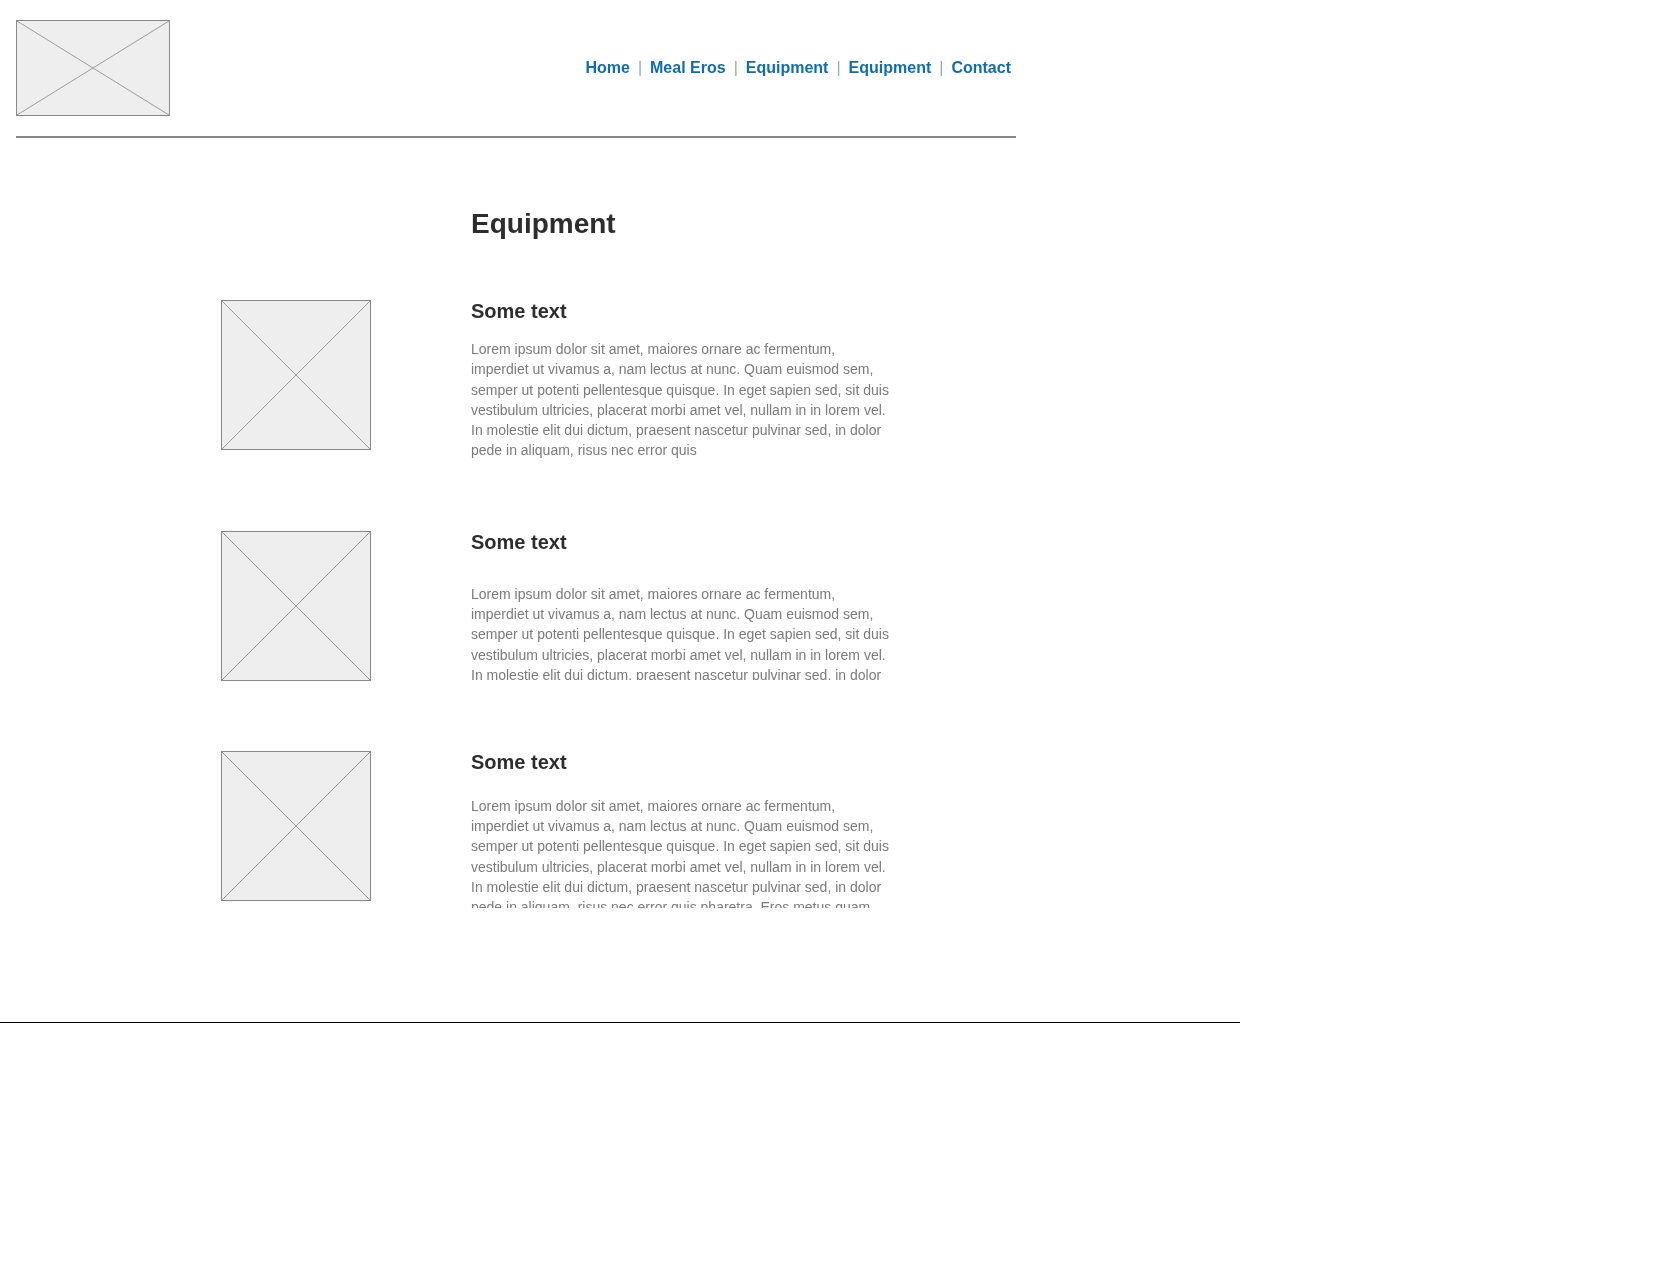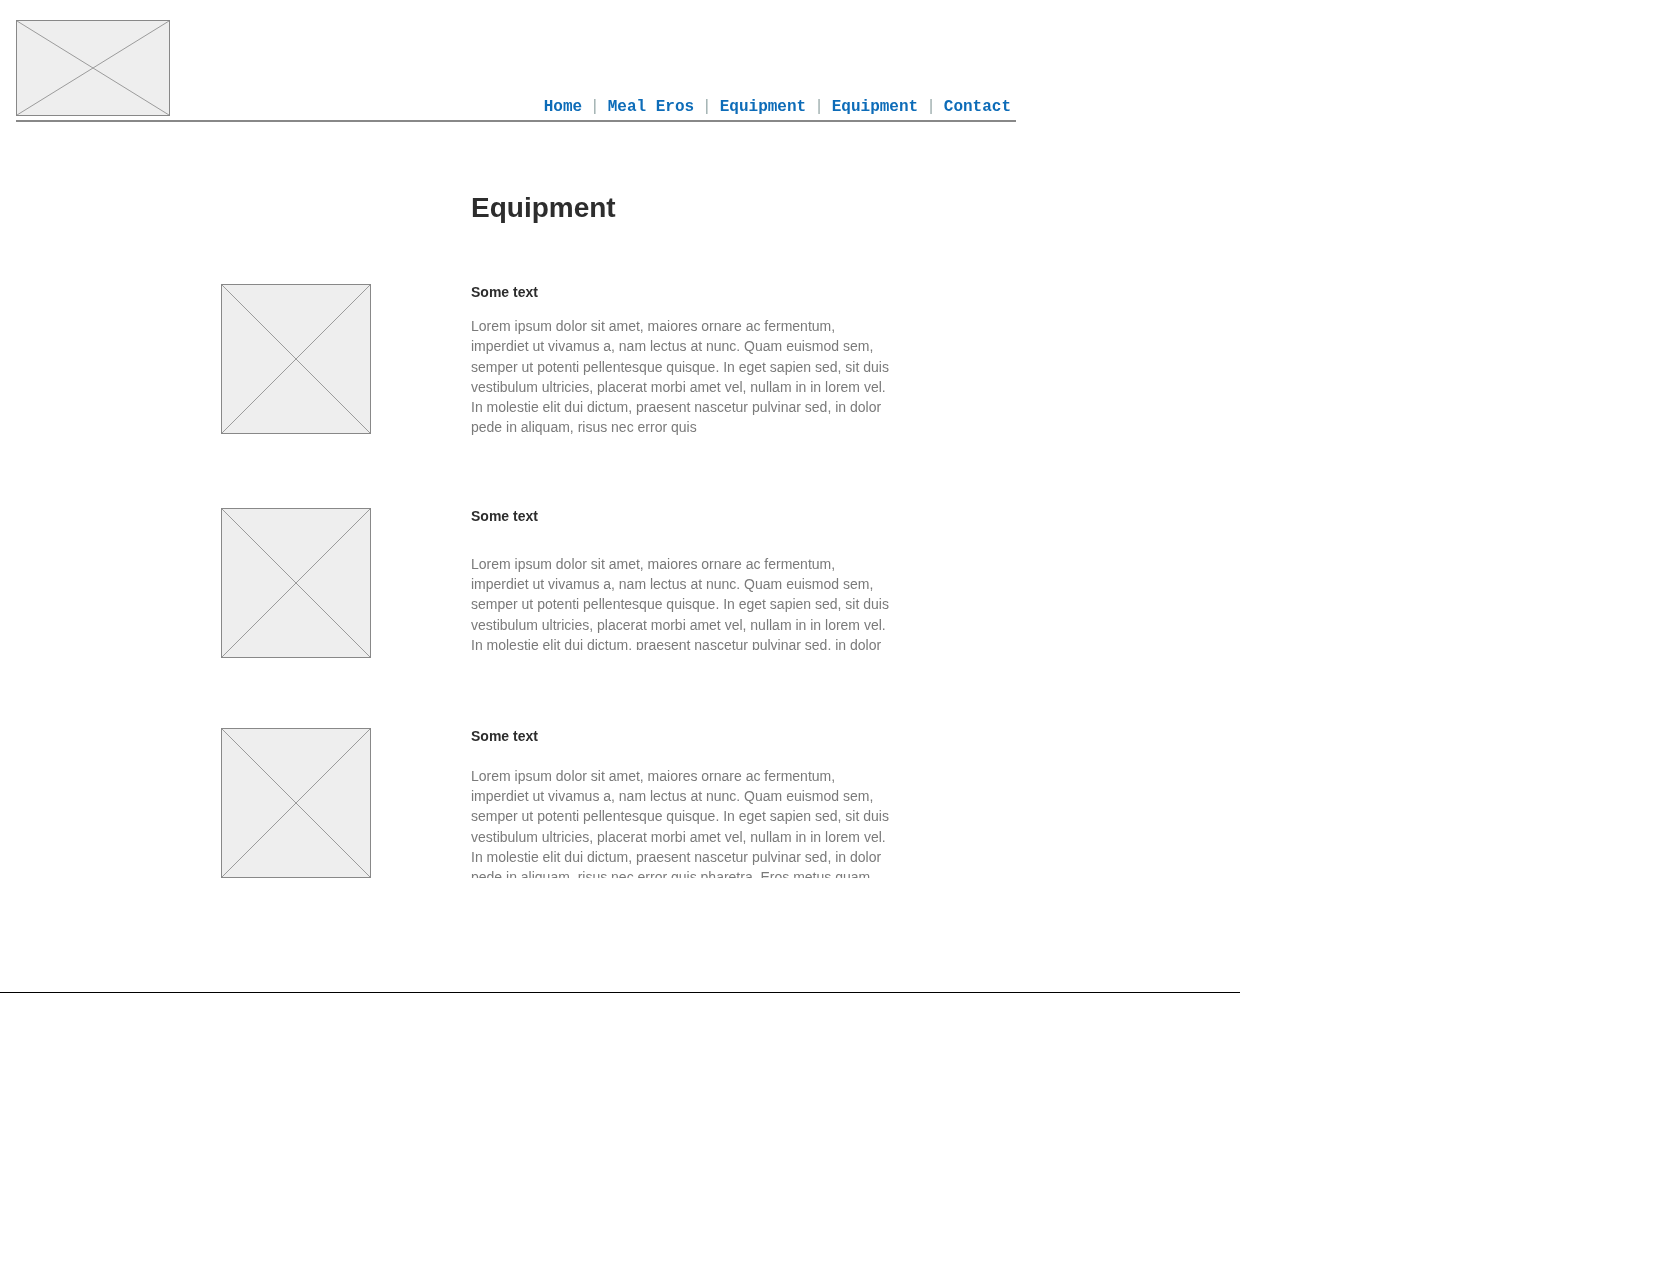--- a/index.html
+++ b/index.html
@@ -15,24 +15,23 @@
   }
   .inner {
     width: 1020px;
     margin: 0 0 0 0;
     padding-left: 16px;
   }
 
   
   .header {
     display: flex;
-    align-items: flex-end;
+    align-items: center;
     justify-content: space-between;
-    padding: 0 0 4px 0;
-    font-family: Liberation Mono, monospace;
+    padding: 0 0 20px 0;
   }
   .logo-box {
     width: 154px;
     height: 96px;
     border: 1px solid #888;
     background: #eee;
     position: relative;
     overflow: hidden;
   }
   .logo-box svg { position:absolute; inset:0; width:100%; height:100%; }
@@ -92,21 +91,21 @@
     background: #eee;
     position: relative;
     overflow: hidden;
   }
   .thumb svg { position:absolute; inset:0; width:100%; height:100%; }
 
   .text-col {
     width: 420px;
   }
   .item-title {
-    font-size: 14px;
+    font-size: 20px;
     font-weight: 700;
     color: #2d2d2d;
     margin-bottom: 14px;
   }
   .item-body {
     font-size: 14px;
     line-height: 1.45;
     color: #7a7a7a;
     max-height: 112px;
     overflow: hidden;

